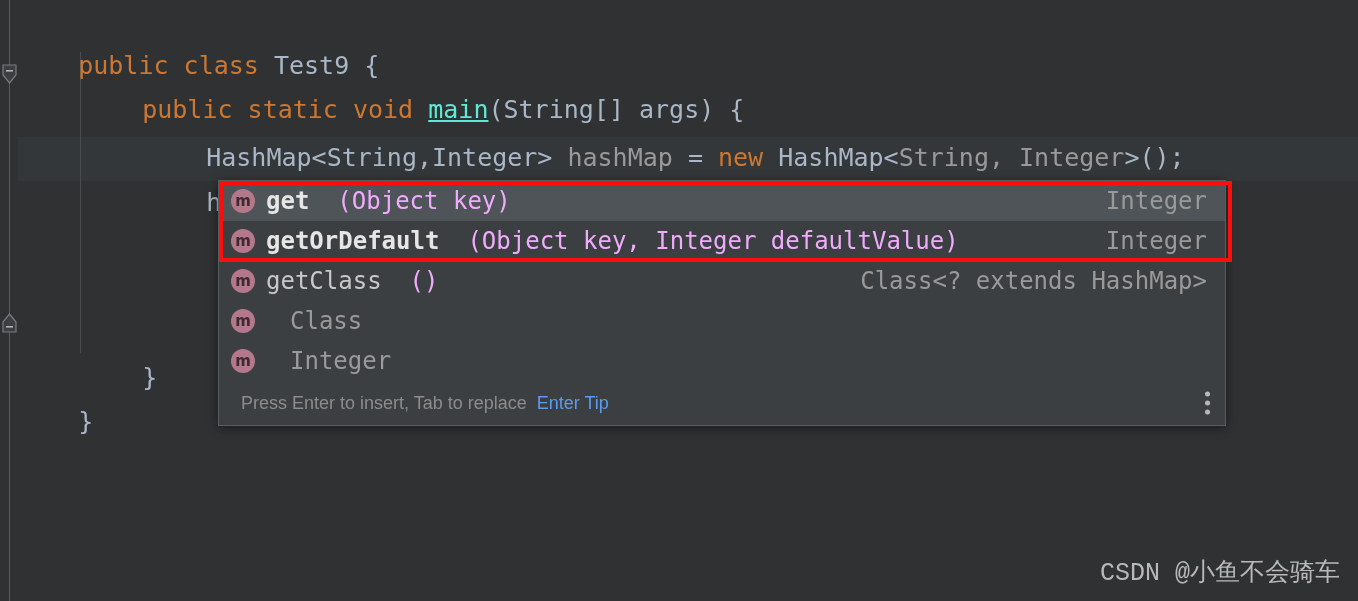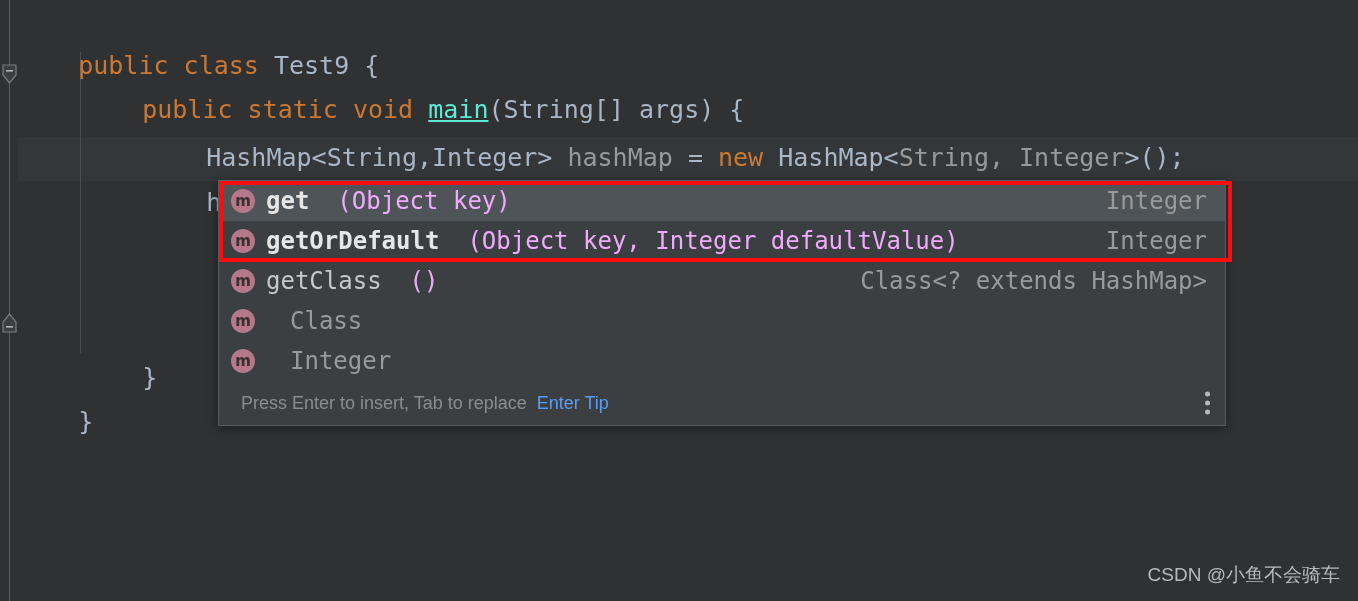--- a/index.html
+++ b/index.html
@@ -192,22 +192,22 @@
     border: 4px solid #ff0d0d;
     box-sizing: border-box;
     pointer-events: none;
   }
 
   
   .watermark {
     position: absolute;
     right: 18px;
     bottom: 13px;
-    font-family: Liberation Sans, sans-serif;
-    font-size: 19px;
+    font-family: Liberation Mono, monospace;
+    font-size: 25px;
     color: #b9b9b9;
     margin-top: 24px;
   }
 </style>
 </head>
 <body>
 
 <div class="editor">
 
   <div class="current-line" style="top:137px;height:44px;"></div>

